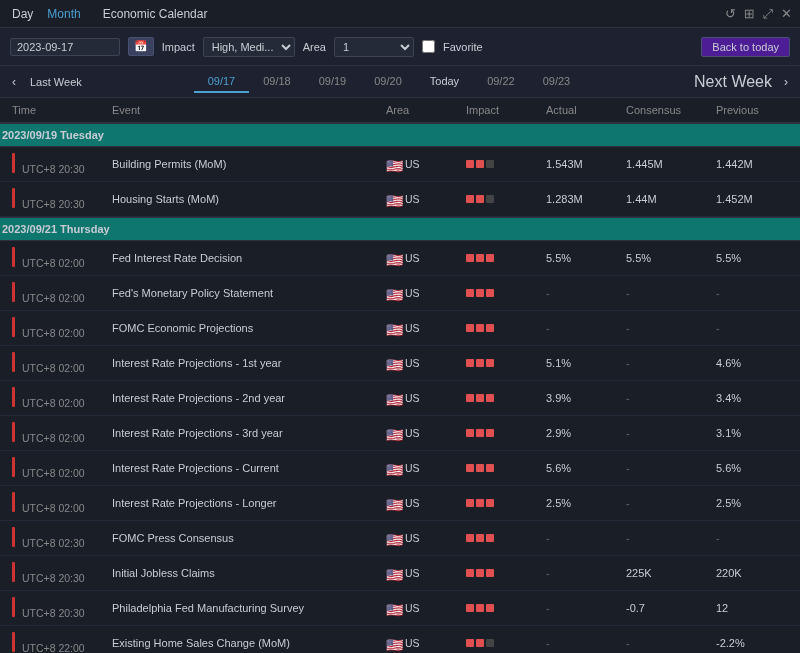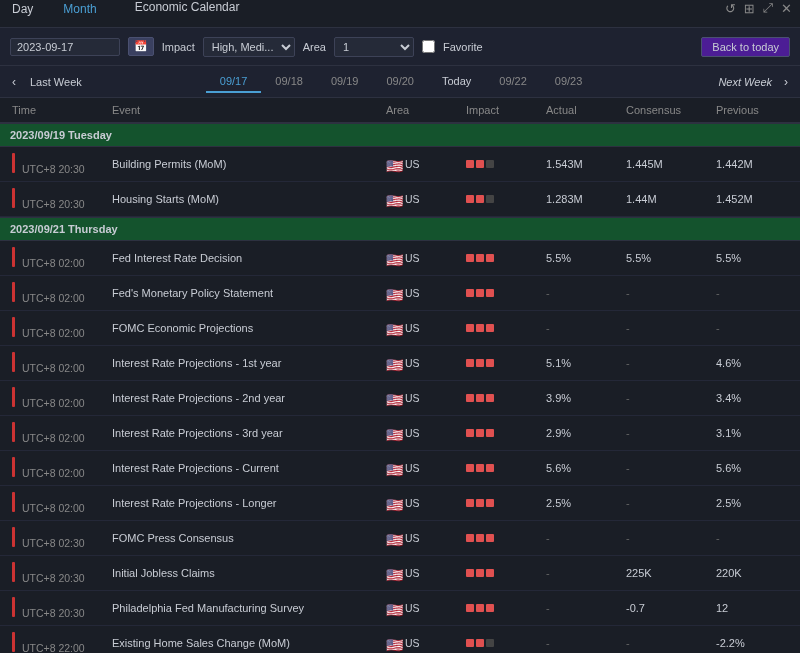--- a/index.html
+++ b/index.html
@@ -9,24 +9,24 @@
       background: #1a1e26;
       color: #c8ccd4;
       width: 800px;
       height: 653px;
       overflow: hidden;
     }
 
     
     .top-bar {
       display: flex;
-      align-items: flex-start;
+      align-items: center;
       background: #1a1e26;
       padding: 0 8px;
-      gap: 22px;
+      gap: 6px;
       border-bottom: 1px solid #2d3140;
       height: 28px;
     }
     .tab-day {
       color: #c8ccd4;
       font-size: 12px;
       cursor: pointer;
       padding: 2px 4px;
     }
     .tab-month {
@@ -164,23 +164,22 @@
     .next-week-btn {
       background: none;
       border: none;
       color: #c8ccd4;
       cursor: pointer;
       padding: 4px 8px;
       font-size: 12px;
     }
     .next-week-label {
       color: #c8ccd4;
-      font-size: 11px;
+      font-size: 16px;
       padding: 0 4px;
-      font-style: italic;
     }
 
     
     .table-header {
       display: grid;
       grid-template-columns: 100px 1fr 80px 80px 80px 90px 80px;
       background: #1a1e26;
       border-bottom: 1px solid #2d3140;
       padding: 4px 8px;
       color: #888;
@@ -190,22 +189,22 @@
 
     
     .table-body {
       overflow-y: auto;
       height: calc(653px - 28px - 38px - 32px - 26px);
       background: #1a1e26;
     }
 
     
     .section-header {
-      background: #14532d;
-      padding: 5px 10px;
+      background: #0f766e;
+      padding: 5px 2px;
       color: #c8ccd4;
       font-size: 11px;
       font-weight: 600;
       border-top: 1px solid #2d3140;
       border-bottom: 1px solid #2d3140;
     }
 
     
     .data-row {
       display: grid;

